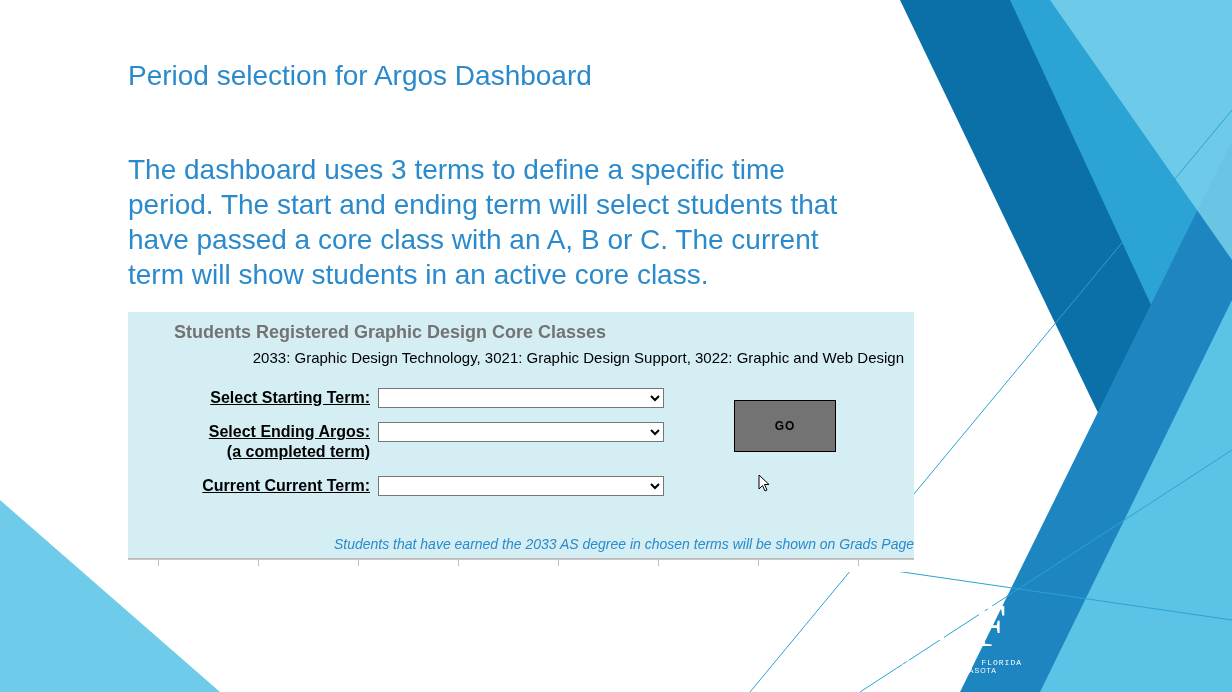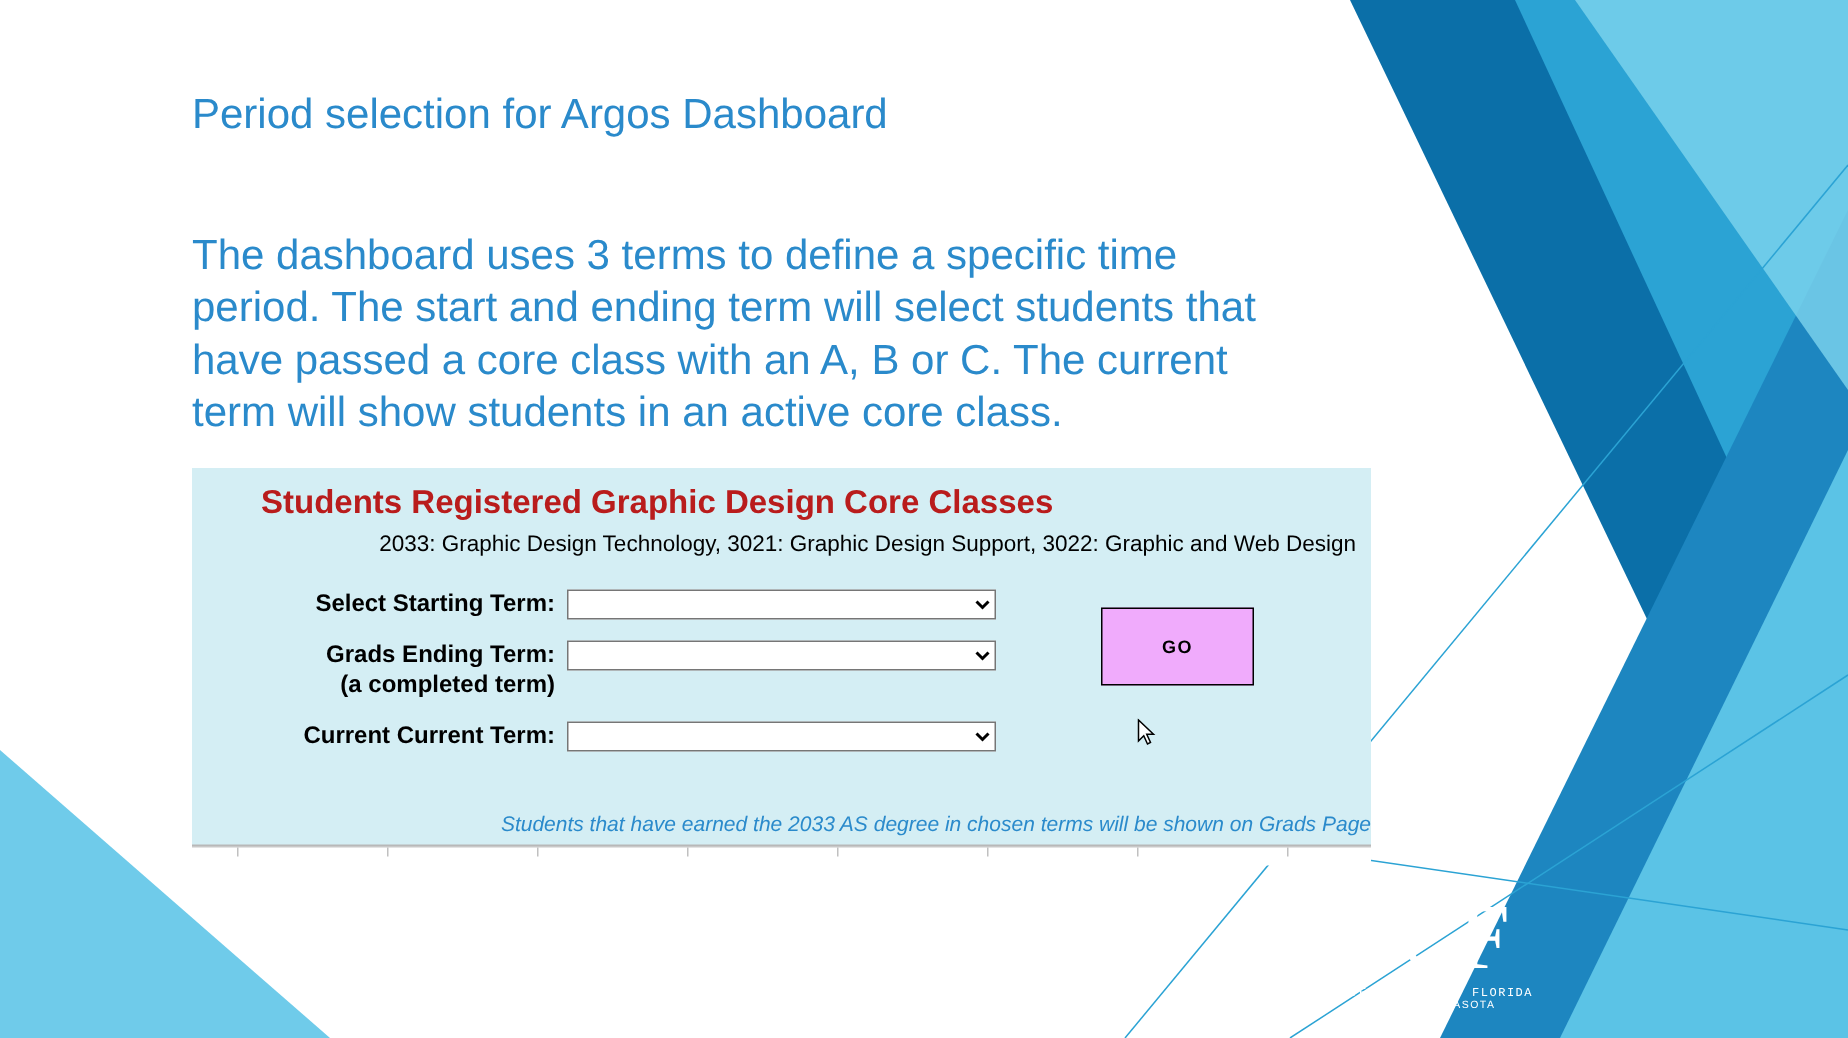--- a/index.html
+++ b/index.html
@@ -48,35 +48,36 @@
     background: #d4eef4;
     border-bottom: 1px solid #b8b8b8;
     padding: 0;
     position: relative;
   }
   .panel-inner {
     padding: 10px 10px 4px 10px;
   }
   .panel-title {
     font-weight: bold;
-    font-size: 22px;
-    font-family: Arial, sans-serif;
-    color: #b91c1c;
+    font-size: 18px;
+    font-family: Arial, sans-serif;
+    color: #737373;
     margin: 0 0 6px 36px;
   }
   .panel-subtitle {
     font-size: 15px;
     font-family: Arial, sans-serif;
     color: #000;
     margin: 0 0 22px 12px;
     text-align: right;
   }
   .form-area {
     position: relative;
     height: 140px;
+    text-decoration: underline;
   }
   .row {
     display: flex;
     align-items: flex-start;
     margin-bottom: 14px;
   }
   .row .lbl {
     width: 232px;
     text-align: right;
     font-weight: bold;
@@ -97,21 +98,21 @@
     border: 1px solid #767676;
     background: #fff;
     font-size: 13px;
   }
   .go-btn {
     position: absolute;
     left: 596px;
     top: 12px;
     width: 102px;
     height: 52px;
-    background: #f0abfc;
+    background: #737373;
     border: 1px solid #000;
     font-weight: bold;
     font-size: 12px;
     font-family: Arial, sans-serif;
     letter-spacing: 1px;
     cursor: pointer;
   }
   .cursor-icon {
     position: absolute;
     left: 620px;
@@ -198,21 +199,21 @@
         <div class="panel-title">Students Registered Graphic Design Core Classes</div>
         <div class="panel-subtitle">2033: Graphic Design Technology,  3021: Graphic Design Support,  3022: Graphic and Web Design</div>
 
         <div class="form-area">
           <div class="row">
             <div class="lbl">Select Starting Term:</div>
             <select></select>
           </div>
           <div class="row">
             <div class="lbl">
-              <span>Grads Ending Term:</span>
+              <span>Select Ending Argos:</span>
               <span class="sublbl">(a completed term)</span>
             </div>
             <select></select>
           </div>
           <div class="row">
             <div class="lbl">Current Current Term:</div>
             <select></select>
           </div>
 
           <button class="go-btn">GO</button>

